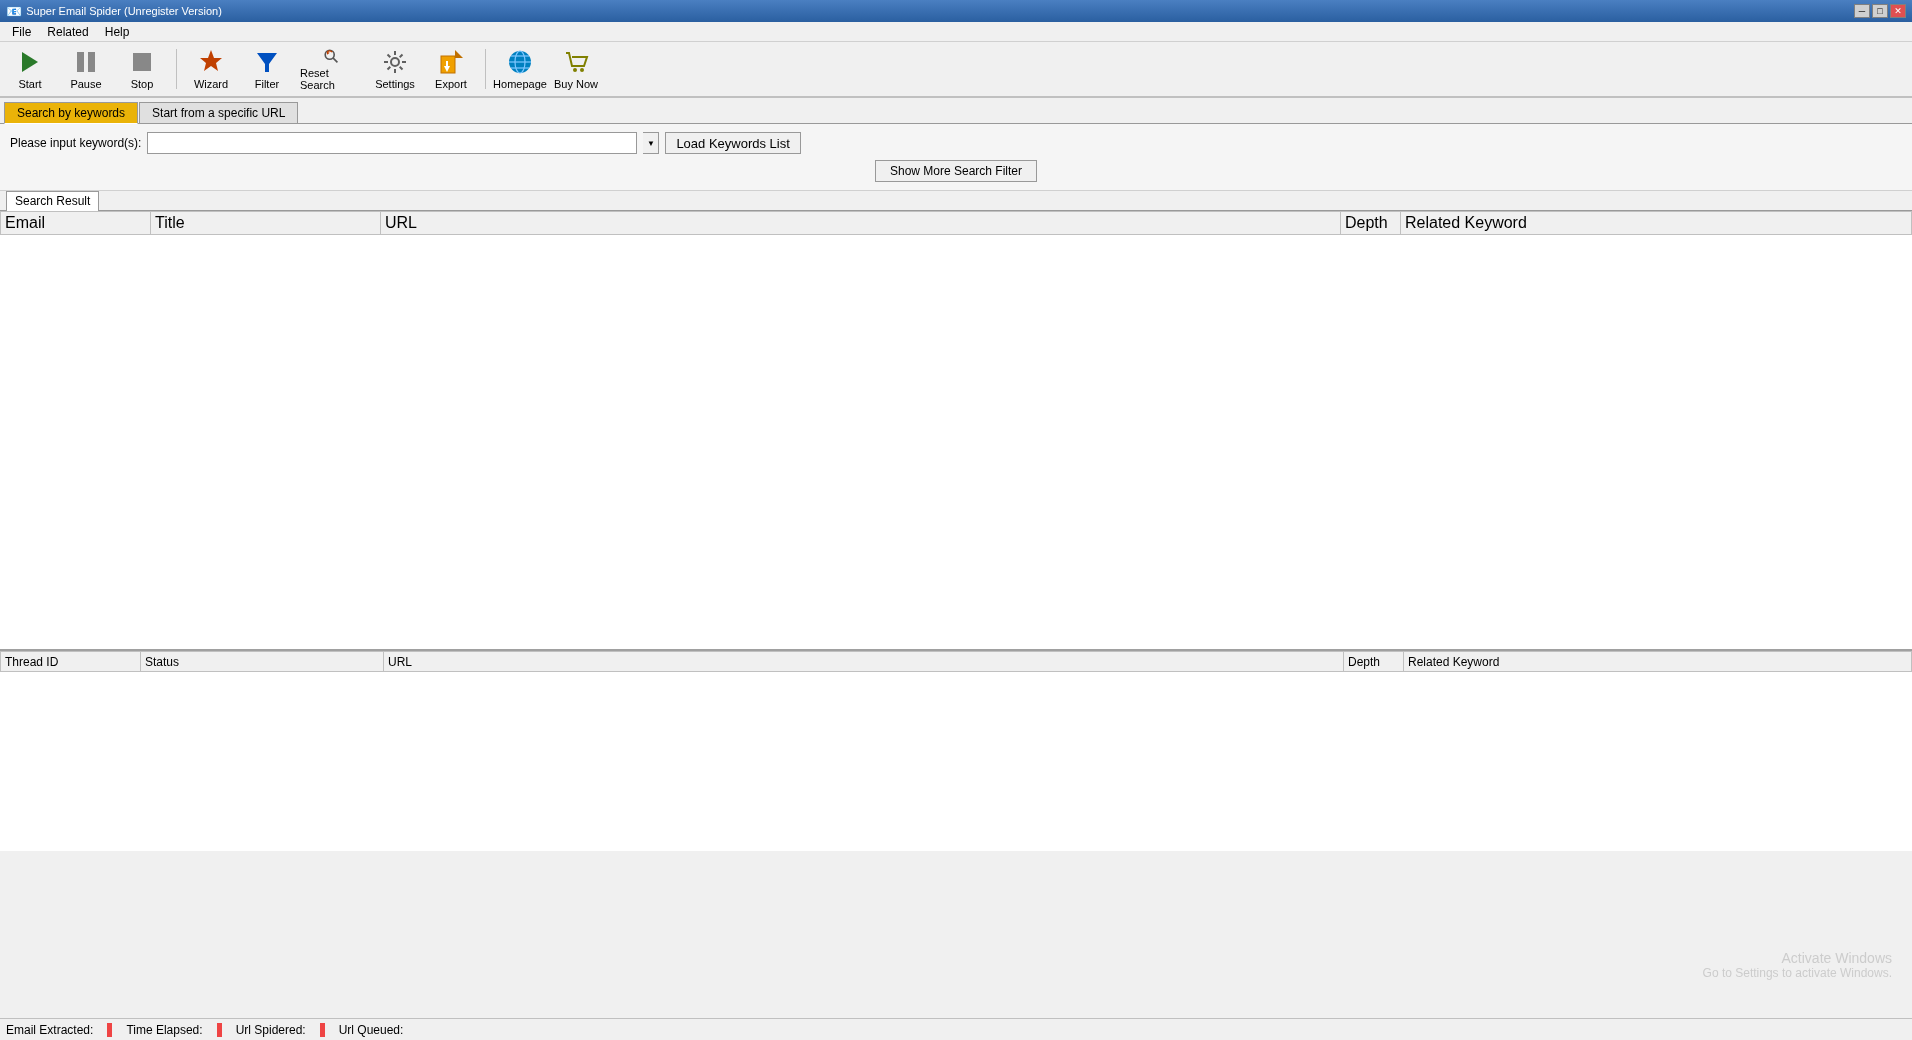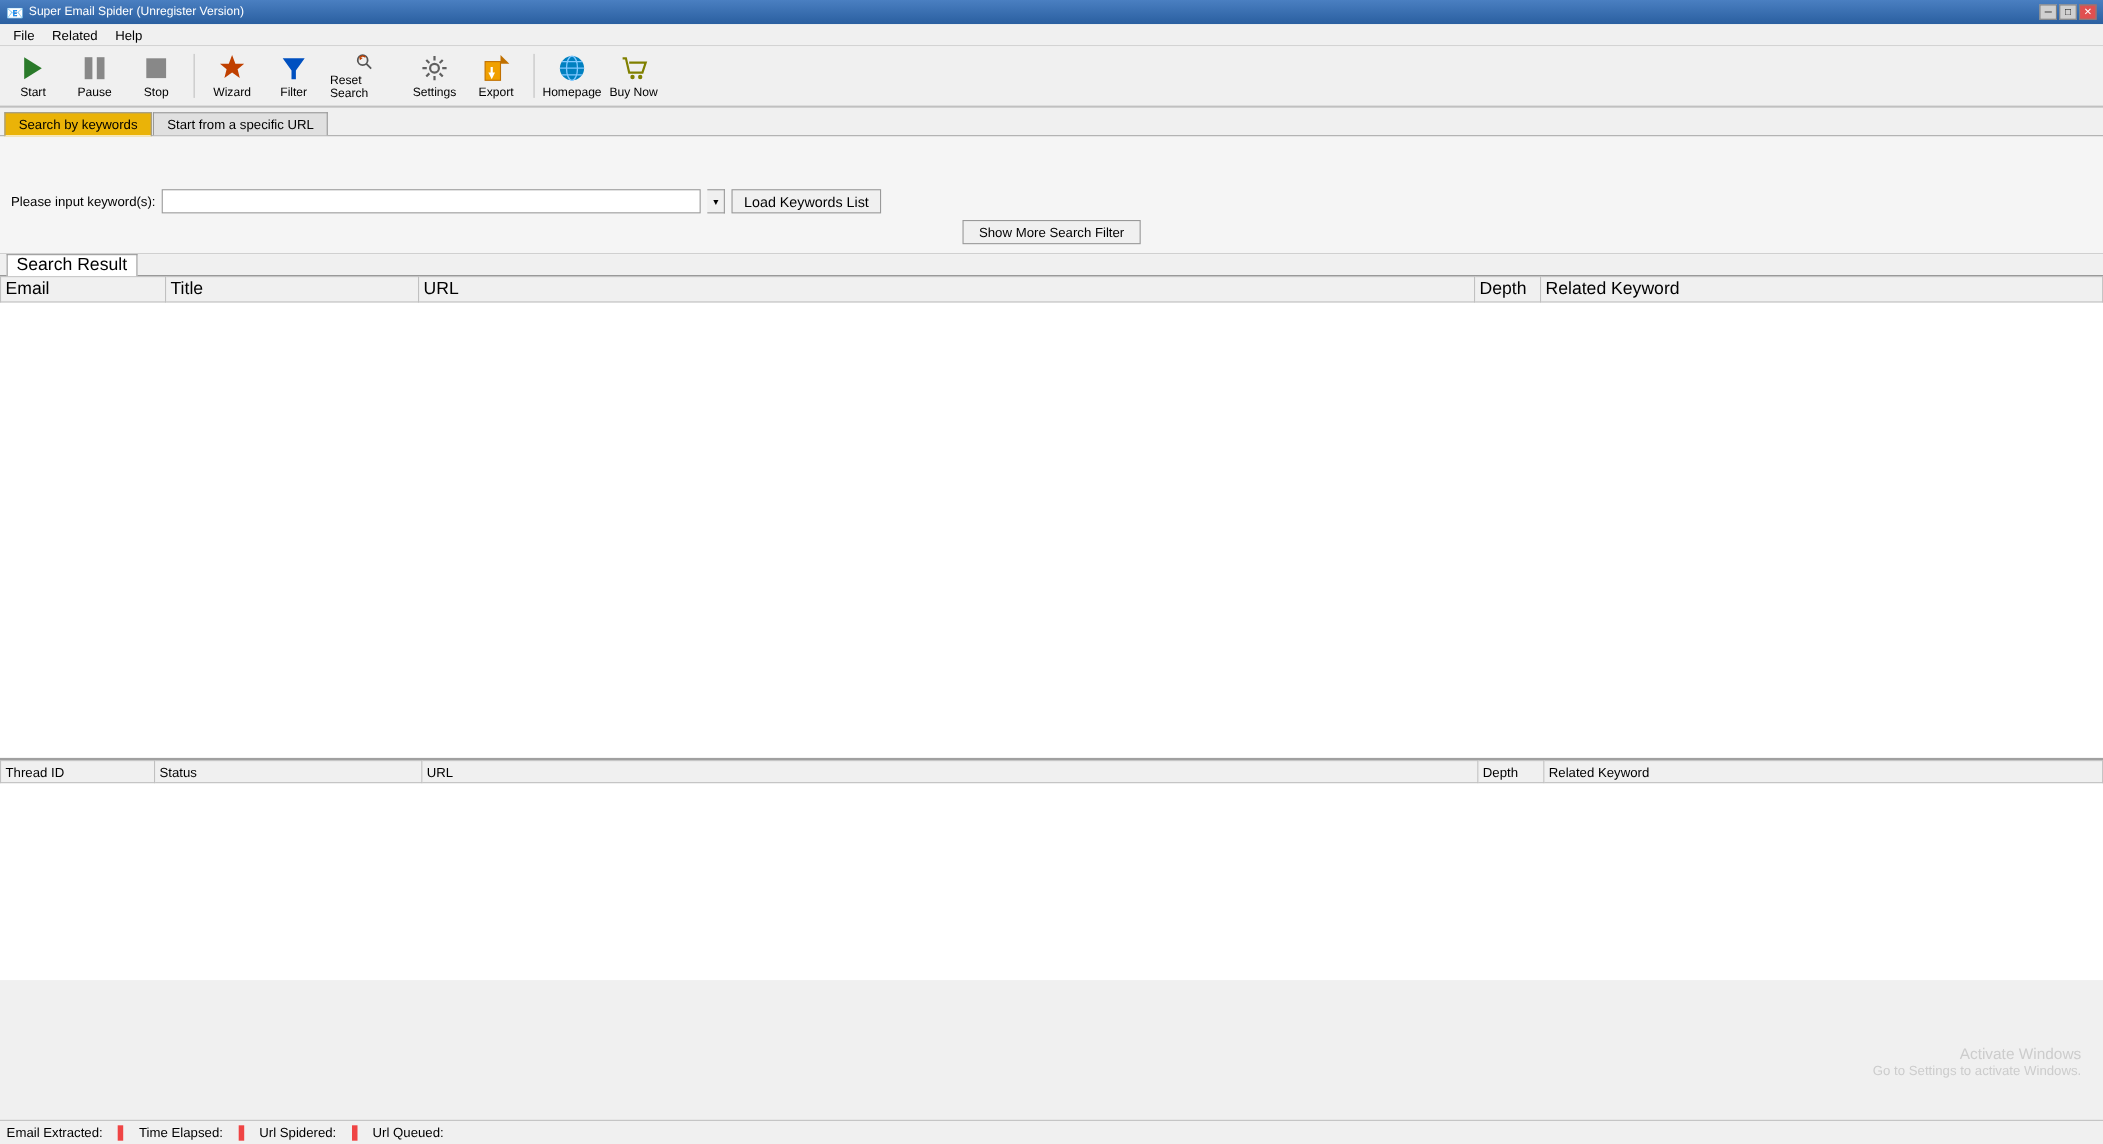--- a/index.html
+++ b/index.html
@@ -119,21 +119,20 @@
     #search-area {
       background: #f5f5f5;
       padding: 8px 10px;
       border-bottom: 1px solid #d0d0d0;
     }
     #keyword-row {
       display: flex;
       align-items: center;
       gap: 6px;
       margin-bottom: 6px;
-      margin-top: 40px;
     }
     #keyword-label {
       font-size: 12px;
       white-space: nowrap;
     }
     #keyword-input {
       width: 490px;
       height: 22px;
       border: 1px solid #999;
       padding: 2px 4px;
@@ -181,21 +180,21 @@
     }
     #result-tab-header {
       background: #f0f0f0;
       border-bottom: 1px solid #999;
       height: 20px;
       display: flex;
       align-items: center;
       padding: 0 6px;
     }
     #result-tab-label {
-      font-size: 16px;
+      font-size: 12px;
       padding: 1px 8px;
       border: 1px solid #999;
       border-bottom: none;
       background: white;
       height: 20px;
       display: flex;
       align-items: center;
     }
 
     #result-table {

